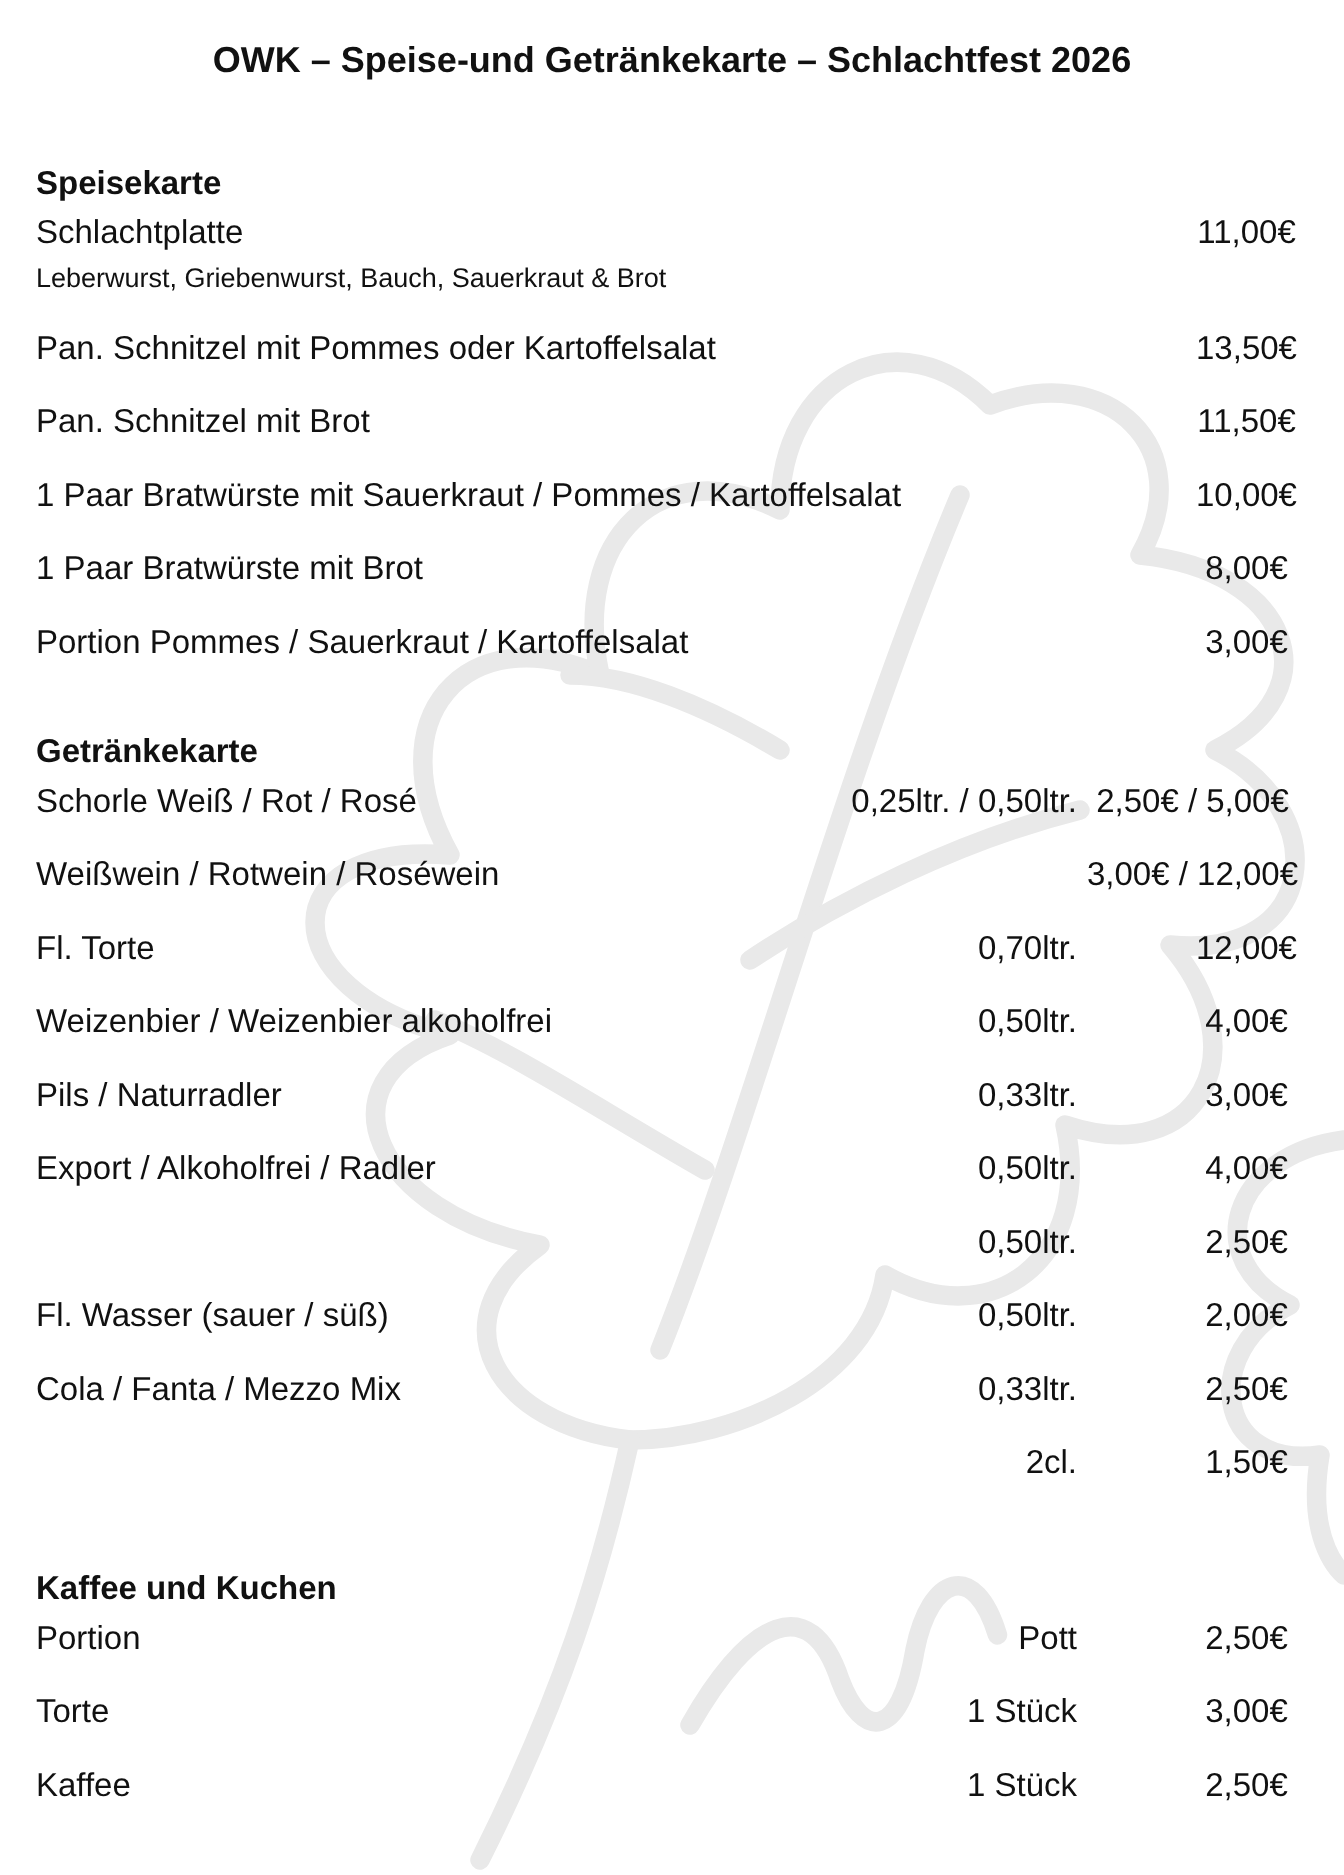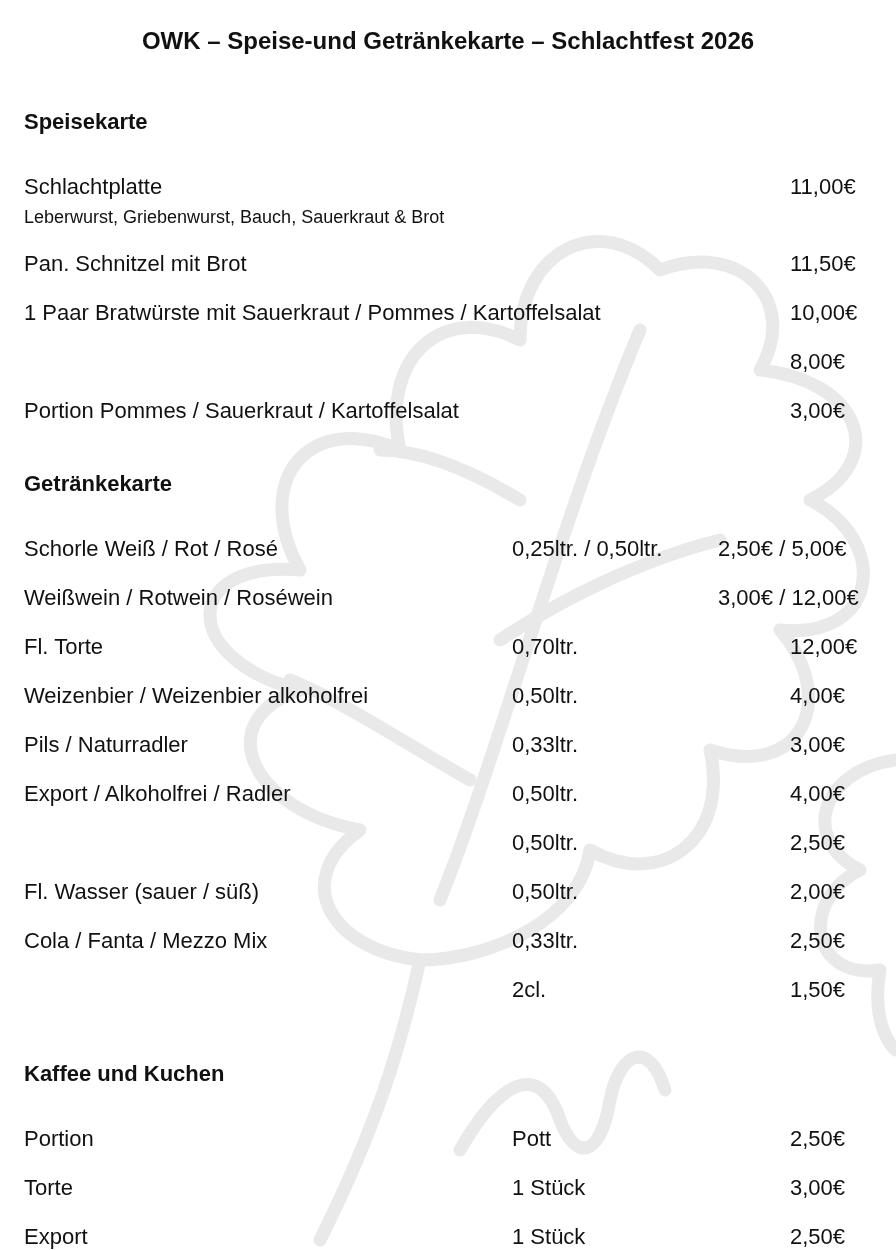--- a/index.html
+++ b/index.html
@@ -41,21 +41,20 @@
     margin-bottom: 46px;
     white-space: nowrap;
   }
   #sections {
     display: flex;
     flex-direction: column;
   }
   .section {
     display: flex;
     flex-direction: column;
-    gap: 32px;
   }
   #sections .section:nth-child(2) { margin-top: 24px; }
   #sections .section:nth-child(3) { margin-top: 35px; }
   .section-heading {
     margin: 0;
     font-weight: bold;
     font-size: 22px;
     line-height: 33px;
   }
   .rows {
@@ -65,22 +64,22 @@
   .menu-row {
     display: grid;
     grid-template-columns: 488px 206px 1fr;
     font-size: 22px;
     line-height: 33px;
     margin-bottom: 16px;
     white-space: nowrap;
   }
   .menu-row.has-desc { margin-bottom: 0; }
   .cell-name { grid-column: 1; }
-  .cell-size { grid-column: 2; }
-  .cell-price { grid-column: 3; padding-left: 72px; }
+  .cell-size { grid-column: 2; text-align: right; }
+  .cell-price { grid-column: 3; padding-left: 72px; text-align: center; }
   .cell-price.dual { padding-left: 0; }
   .menu-row.no-size .cell-name { grid-column: 1 / span 2; }
   .item-desc {
     font-size: 18px;
     line-height: 28px;
     margin-bottom: 16px;
     white-space: nowrap;
   }
 </style>
 </head>
@@ -125,34 +124,40 @@
     <h2 class="section-heading">Speisekarte</h2>
     <div class="rows">
   <div class="menu-row no-size has-desc">
     <span class="cell-name">Schlachtplatte</span>
 
     <span class="cell-price">11,00€</span>
   </div>
 
   <div class="item-desc">Leberwurst, Griebenwurst, Bauch, Sauerkraut &amp; Brot</div>
 
+  <div class="menu-row no-size">
+    <span class="cell-name">Pan. Schnitzel mit Pommes oder Kartoffelsalat</span>
+
+    <span class="cell-price">13,50€</span>
+  </div>
 
   <div class="menu-row no-size">
     <span class="cell-name">Pan. Schnitzel mit Brot</span>
 
     <span class="cell-price">11,50€</span>
   </div>
 
   <div class="menu-row no-size">
     <span class="cell-name">1 Paar Bratwürste mit Sauerkraut / Pommes / Kartoffelsalat</span>
 
     <span class="cell-price">10,00€</span>
   </div>
 
   <div class="menu-row no-size">
+    <span class="cell-name">1 Paar Bratwürste mit Brot</span>
 
     <span class="cell-price">8,00€</span>
   </div>
 
   <div class="menu-row no-size">
     <span class="cell-name">Portion Pommes / Sauerkraut / Kartoffelsalat</span>
 
     <span class="cell-price">3,00€</span>
   </div>
 </div>
@@ -229,21 +234,21 @@
     <span class="cell-price">2,50€</span>
   </div>
 
   <div class="menu-row">
     <span class="cell-name">Torte</span>
     <span class="cell-size">1 Stück</span>
     <span class="cell-price">3,00€</span>
   </div>
 
   <div class="menu-row">
-    <span class="cell-name">Export</span>
+    <span class="cell-name">Kaffee</span>
     <span class="cell-size">1 Stück</span>
     <span class="cell-price">2,50€</span>
   </div>
 </div>
   </section>
 </div>
   </div>
 </div>
 
 </body></html>

